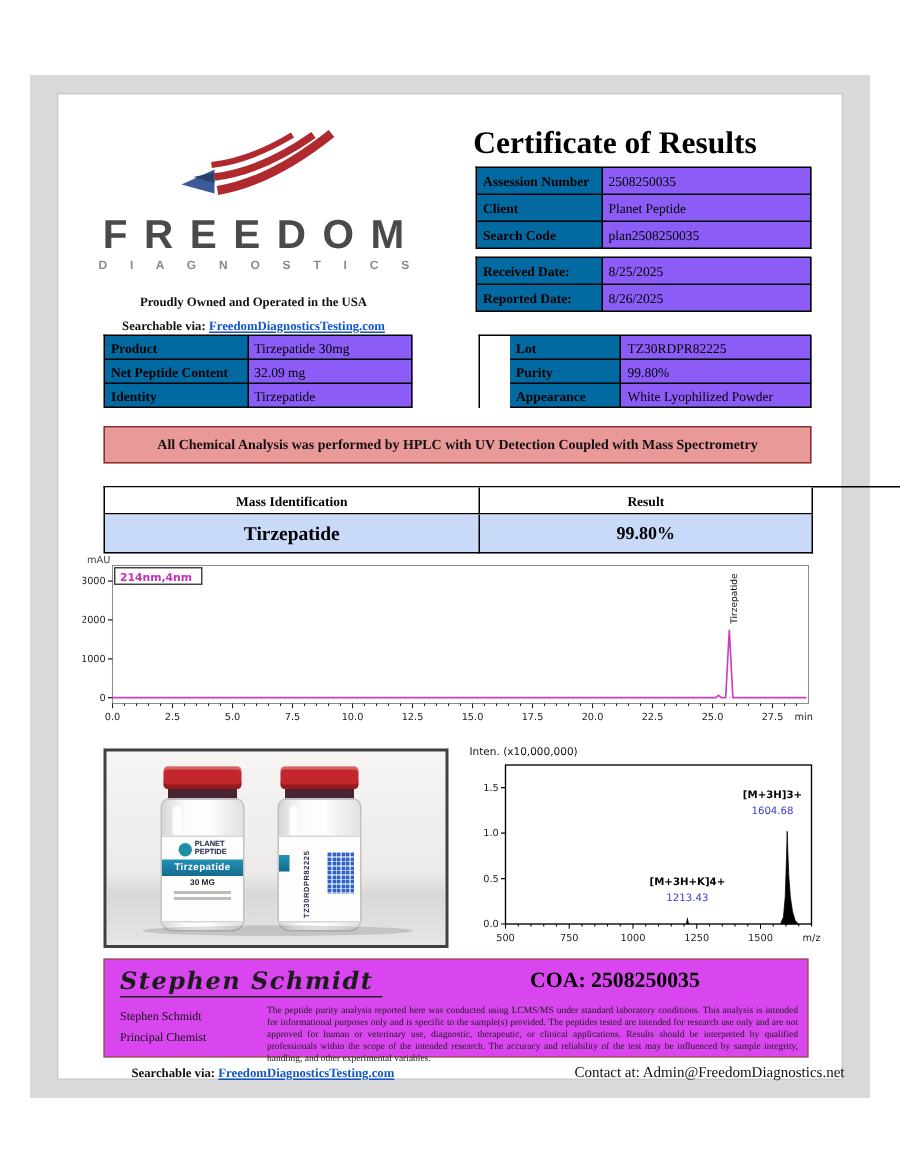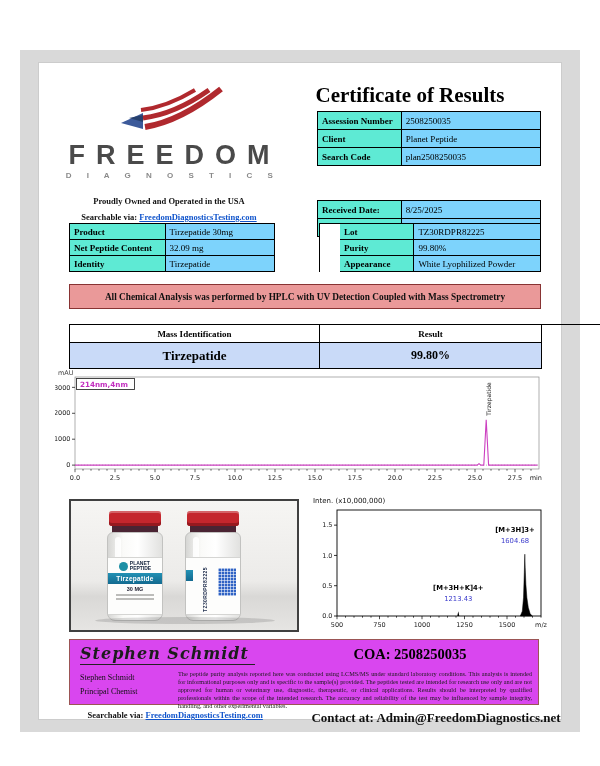--- a/index.html
+++ b/index.html
@@ -21,22 +21,22 @@
                 font-weight:700; font-size:8.5px; color:#111; }
   a.link { color:#1155cc; text-decoration:underline; font-weight:700; }
   .cert-title { position:absolute; left:240px; top:20px; width:262px; text-align:center;
                 font-weight:700; font-size:21px; color:#000; }
 
   
   .tbl { position:absolute; border-left:1px solid #000; border-top:1px solid #000; background:#fff; }
   .trow { display:flex; }
   .tcell { border-right:1px solid #000; border-bottom:1px solid #000; font-size:9px;
            display:flex; align-items:center; padding-left:4px; overflow:hidden; white-space:nowrap; }
-  .lbl { background:#5eead4; font-weight:700; }
-  .val { background:#7dd3fc; }
+  .lbl { background:#0369a1; font-weight:700; }
+  .val { background:#8b5cf6; }
   .info-tbl .trow { height:18px; }
   .prod-tbl .trow { height:16px; }
 
   .banner { position:absolute; left:30px; top:221px; width:472px; height:25px; background:#ea9999;
             border:1px solid #883333; display:flex; align-items:center; justify-content:center;
             font-weight:700; font-size:9.3px; color:#111; text-align:center; }
 
   .mass-tbl { position:absolute; left:30px; top:261px; width:572px; border-left:1px solid #000; border-top:1px solid #000; }
   .mass-h { display:flex; height:18px; }
   .mass-r { display:flex; height:26px; }
@@ -96,21 +96,21 @@
                 border-bottom:1px solid #222; padding:0 6px 1px 0; }
   .coa { position:absolute; left:220px; top:6px; width:240px; text-align:center; font-weight:700;
          font-size:14.5px; color:#000; }
   .chemist-name { position:absolute; left:10px; top:33px; font-size:8px; color:#111; }
   .chemist-title { position:absolute; left:10px; top:47px; font-size:8px; color:#111; }
   .disclaimer { position:absolute; left:108px; top:30px; width:354px; font-size:6.3px;
                 line-height:8.1px; text-align:justify; color:#1a1a1a; }
 
   .footer { position:absolute; left:0; top:647px; width:524px; display:flex; }
   .footer .fleft { width:52%; text-align:center; font-weight:700; font-size:8.5px; color:#111; }
-  .footer .fright { width:48%; text-align:left; font-weight:700; font-size:13px; color:#111; }
+  .footer .fright { width:48%; text-align:right; font-weight:400; font-size:10px; color:#111; }
 </style>
 </head>
 <body>
 
 <div class="backdrop"></div>
 <div class="document">
 
   <div class="logo-block">
     <svg width="120" height="52" viewBox="0 0 120 52">
       <polygon points="12,38 34,28 34,44" fill="#3c5a9a"></polygon>
@@ -137,21 +137,21 @@
     <div class="trow">
       <div class="tcell lbl" style="width:84px">Client</div>
       <div class="tcell val" style="width:140px">Planet Peptide</div>
     </div>
     <div class="trow">
       <div class="tcell lbl" style="width:84px">Search Code</div>
       <div class="tcell val" style="width:140px">plan2508250035</div>
     </div>
   </div>
 
-  <div class="tbl info-tbl" style="left:278px; top:108px; width:224px;margin-top:29px;">
+  <div class="tbl info-tbl" style="left:278px; top:108px; width:224px;">
     <div class="trow">
       <div class="tcell lbl" style="width:84px">Received Date:</div>
       <div class="tcell val" style="width:140px">8/25/2025</div>
     </div>
     <div class="trow">
       <div class="tcell lbl" style="width:84px">Reported Date:</div>
       <div class="tcell val" style="width:140px">8/26/2025</div>
     </div>
   </div>
 

